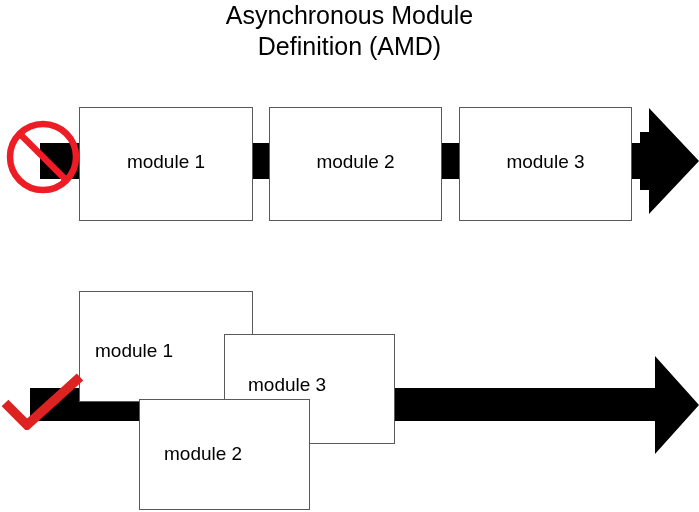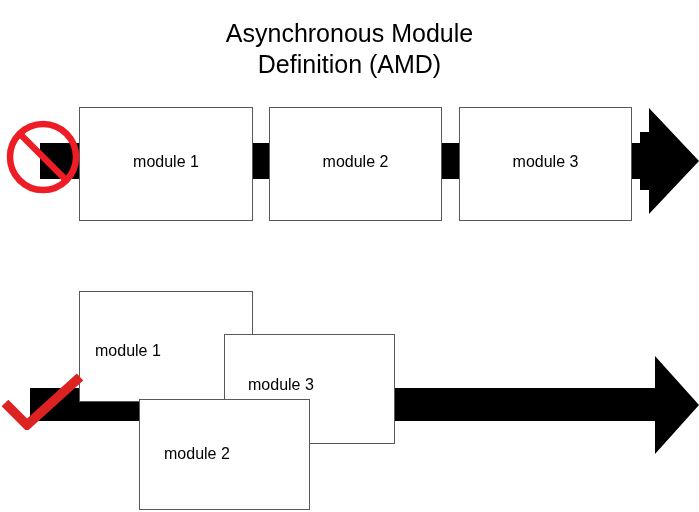--- a/index.html
+++ b/index.html
@@ -24,33 +24,33 @@
   }
   .title {
     position: absolute;
     left: 0;
     top: 0;
     width: 699px;
     text-align: center;
     font-size: 25px;
     line-height: 31px;
     color: #000000;
-    padding-top: 18px;
+    padding-top: 0;
     white-space: pre-line;
   }
   .box {
     position: absolute;
     background: #ffffff;
     border: 1px solid #595959;
     box-sizing: border-box;
   }
   .box-label {
     position: absolute;
     color: #000000;
-    font-size: 16px;
+    font-size: 19px;
     line-height: 26px;
     white-space: nowrap;
   }
   .shaft {
     position: absolute;
     background: #000000;
   }
   .arrowhead {
     position: absolute;
   }

